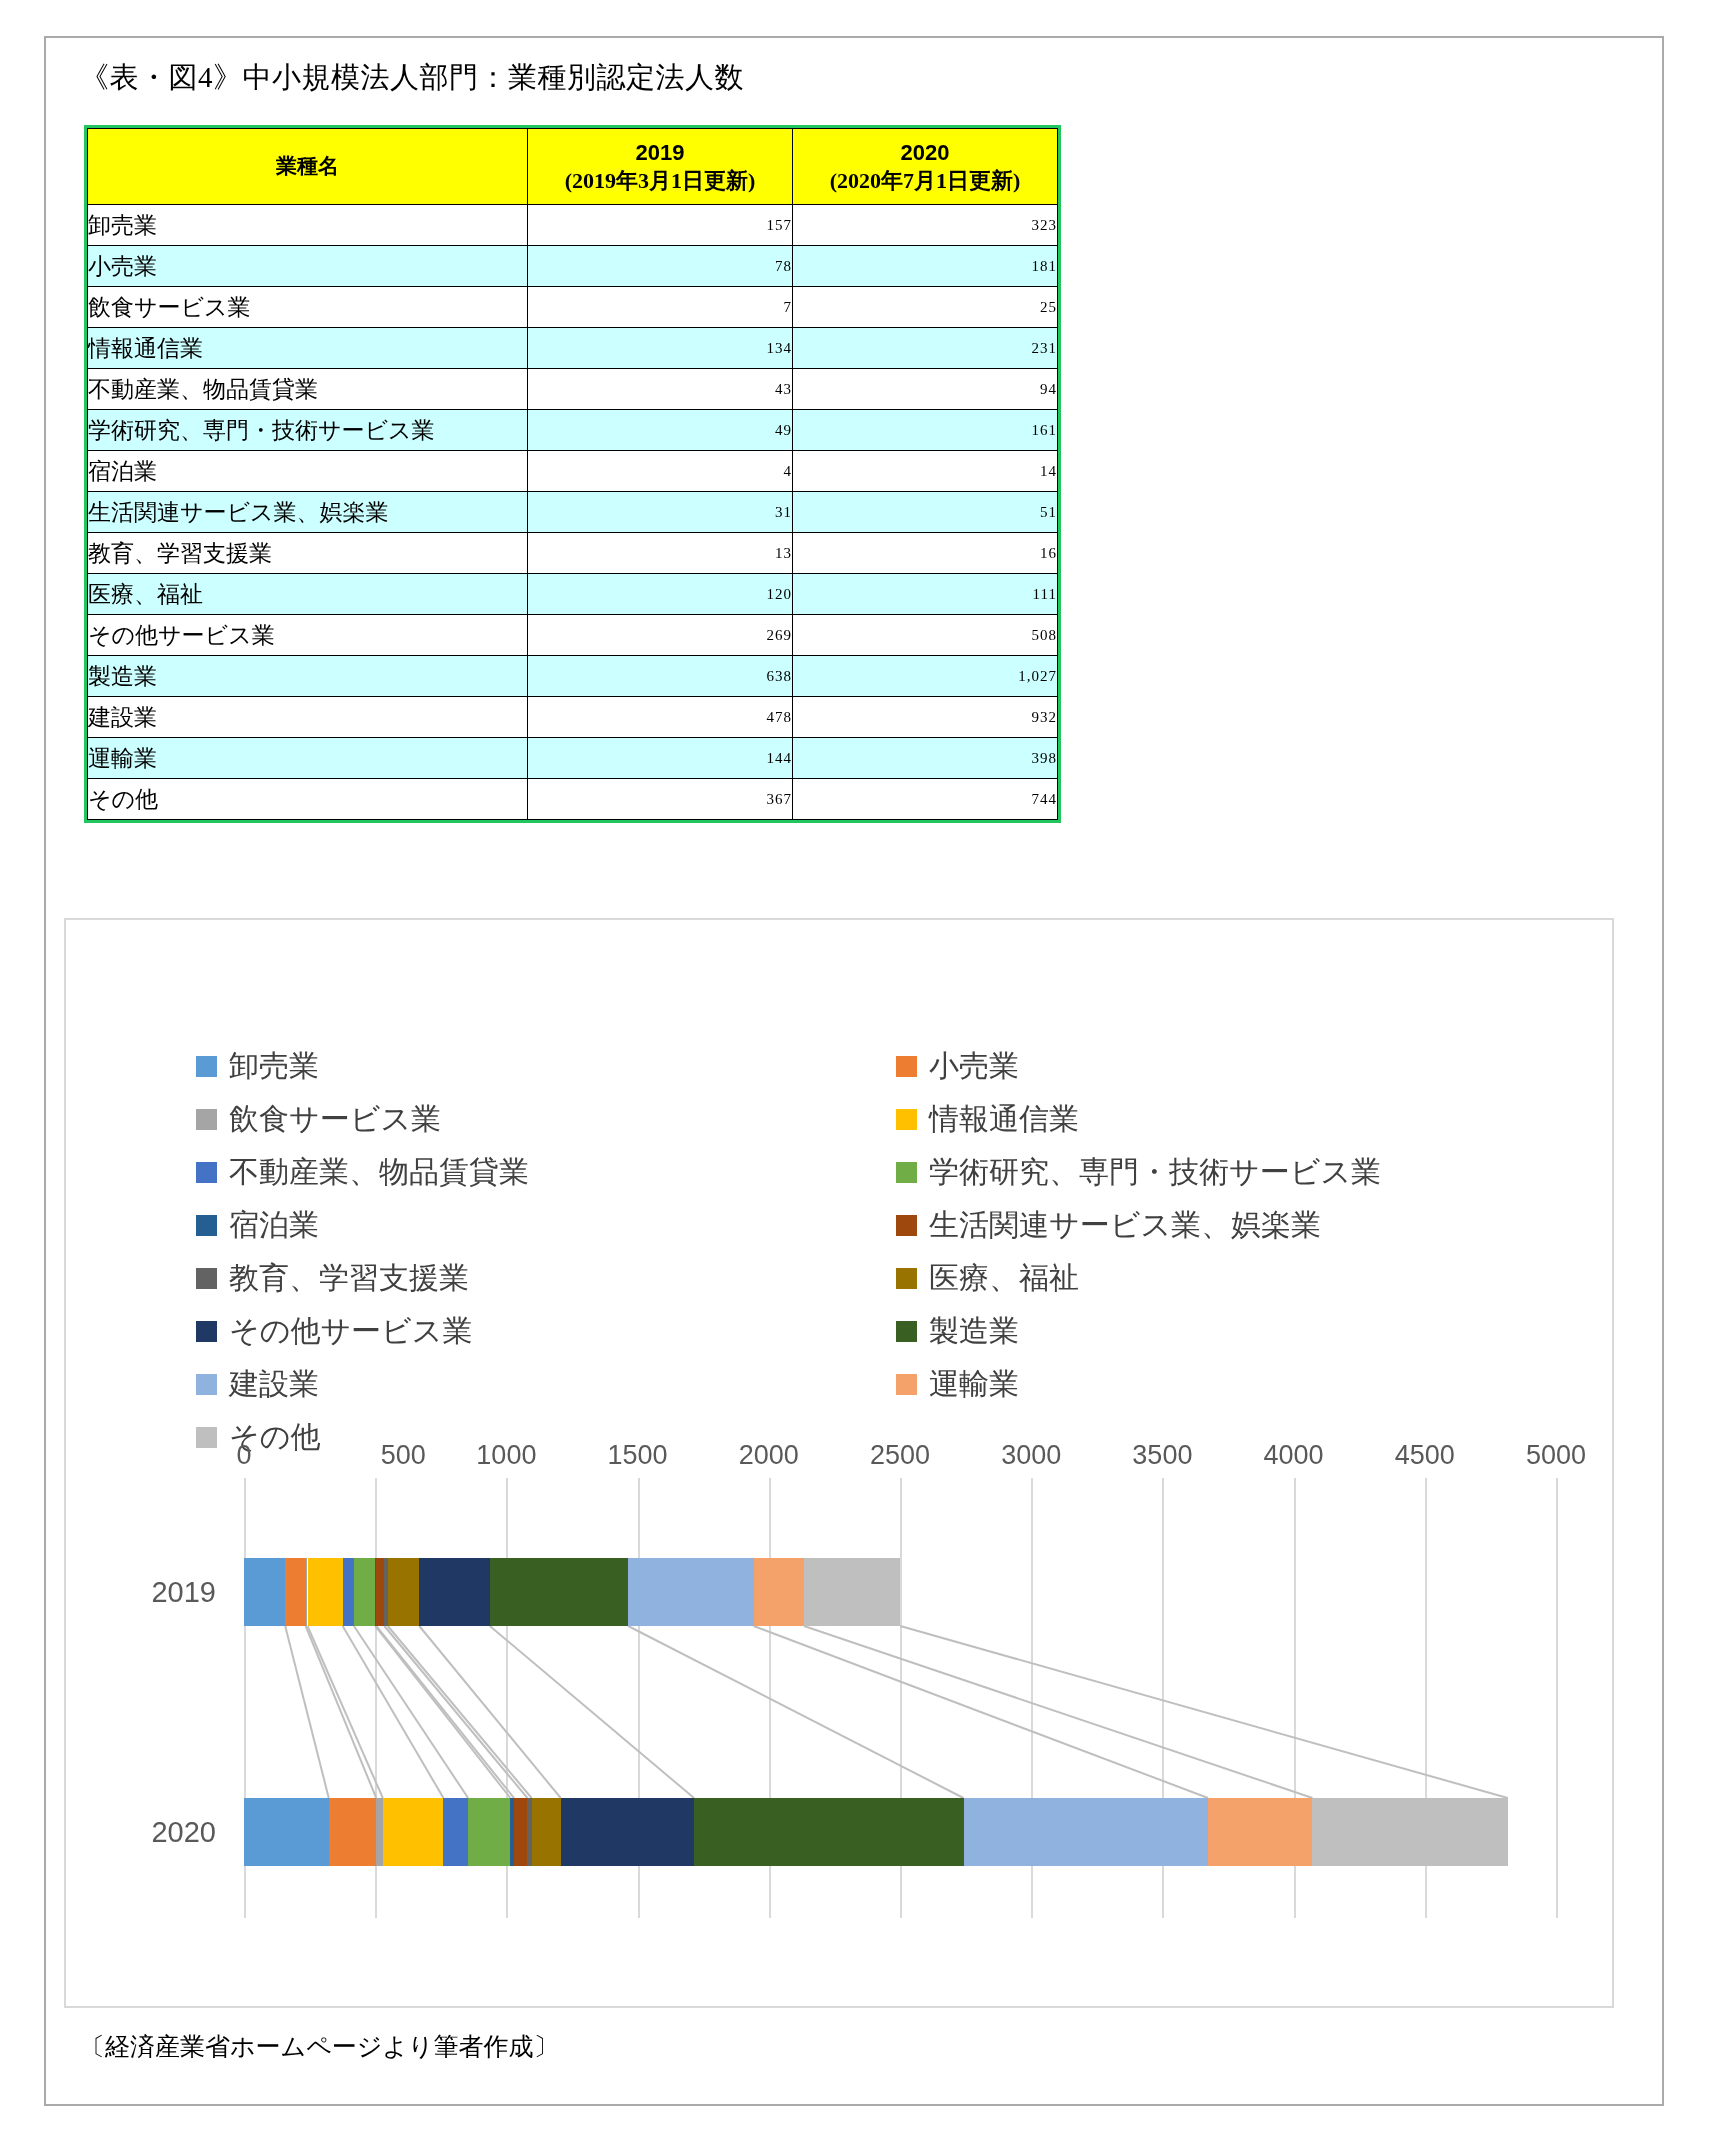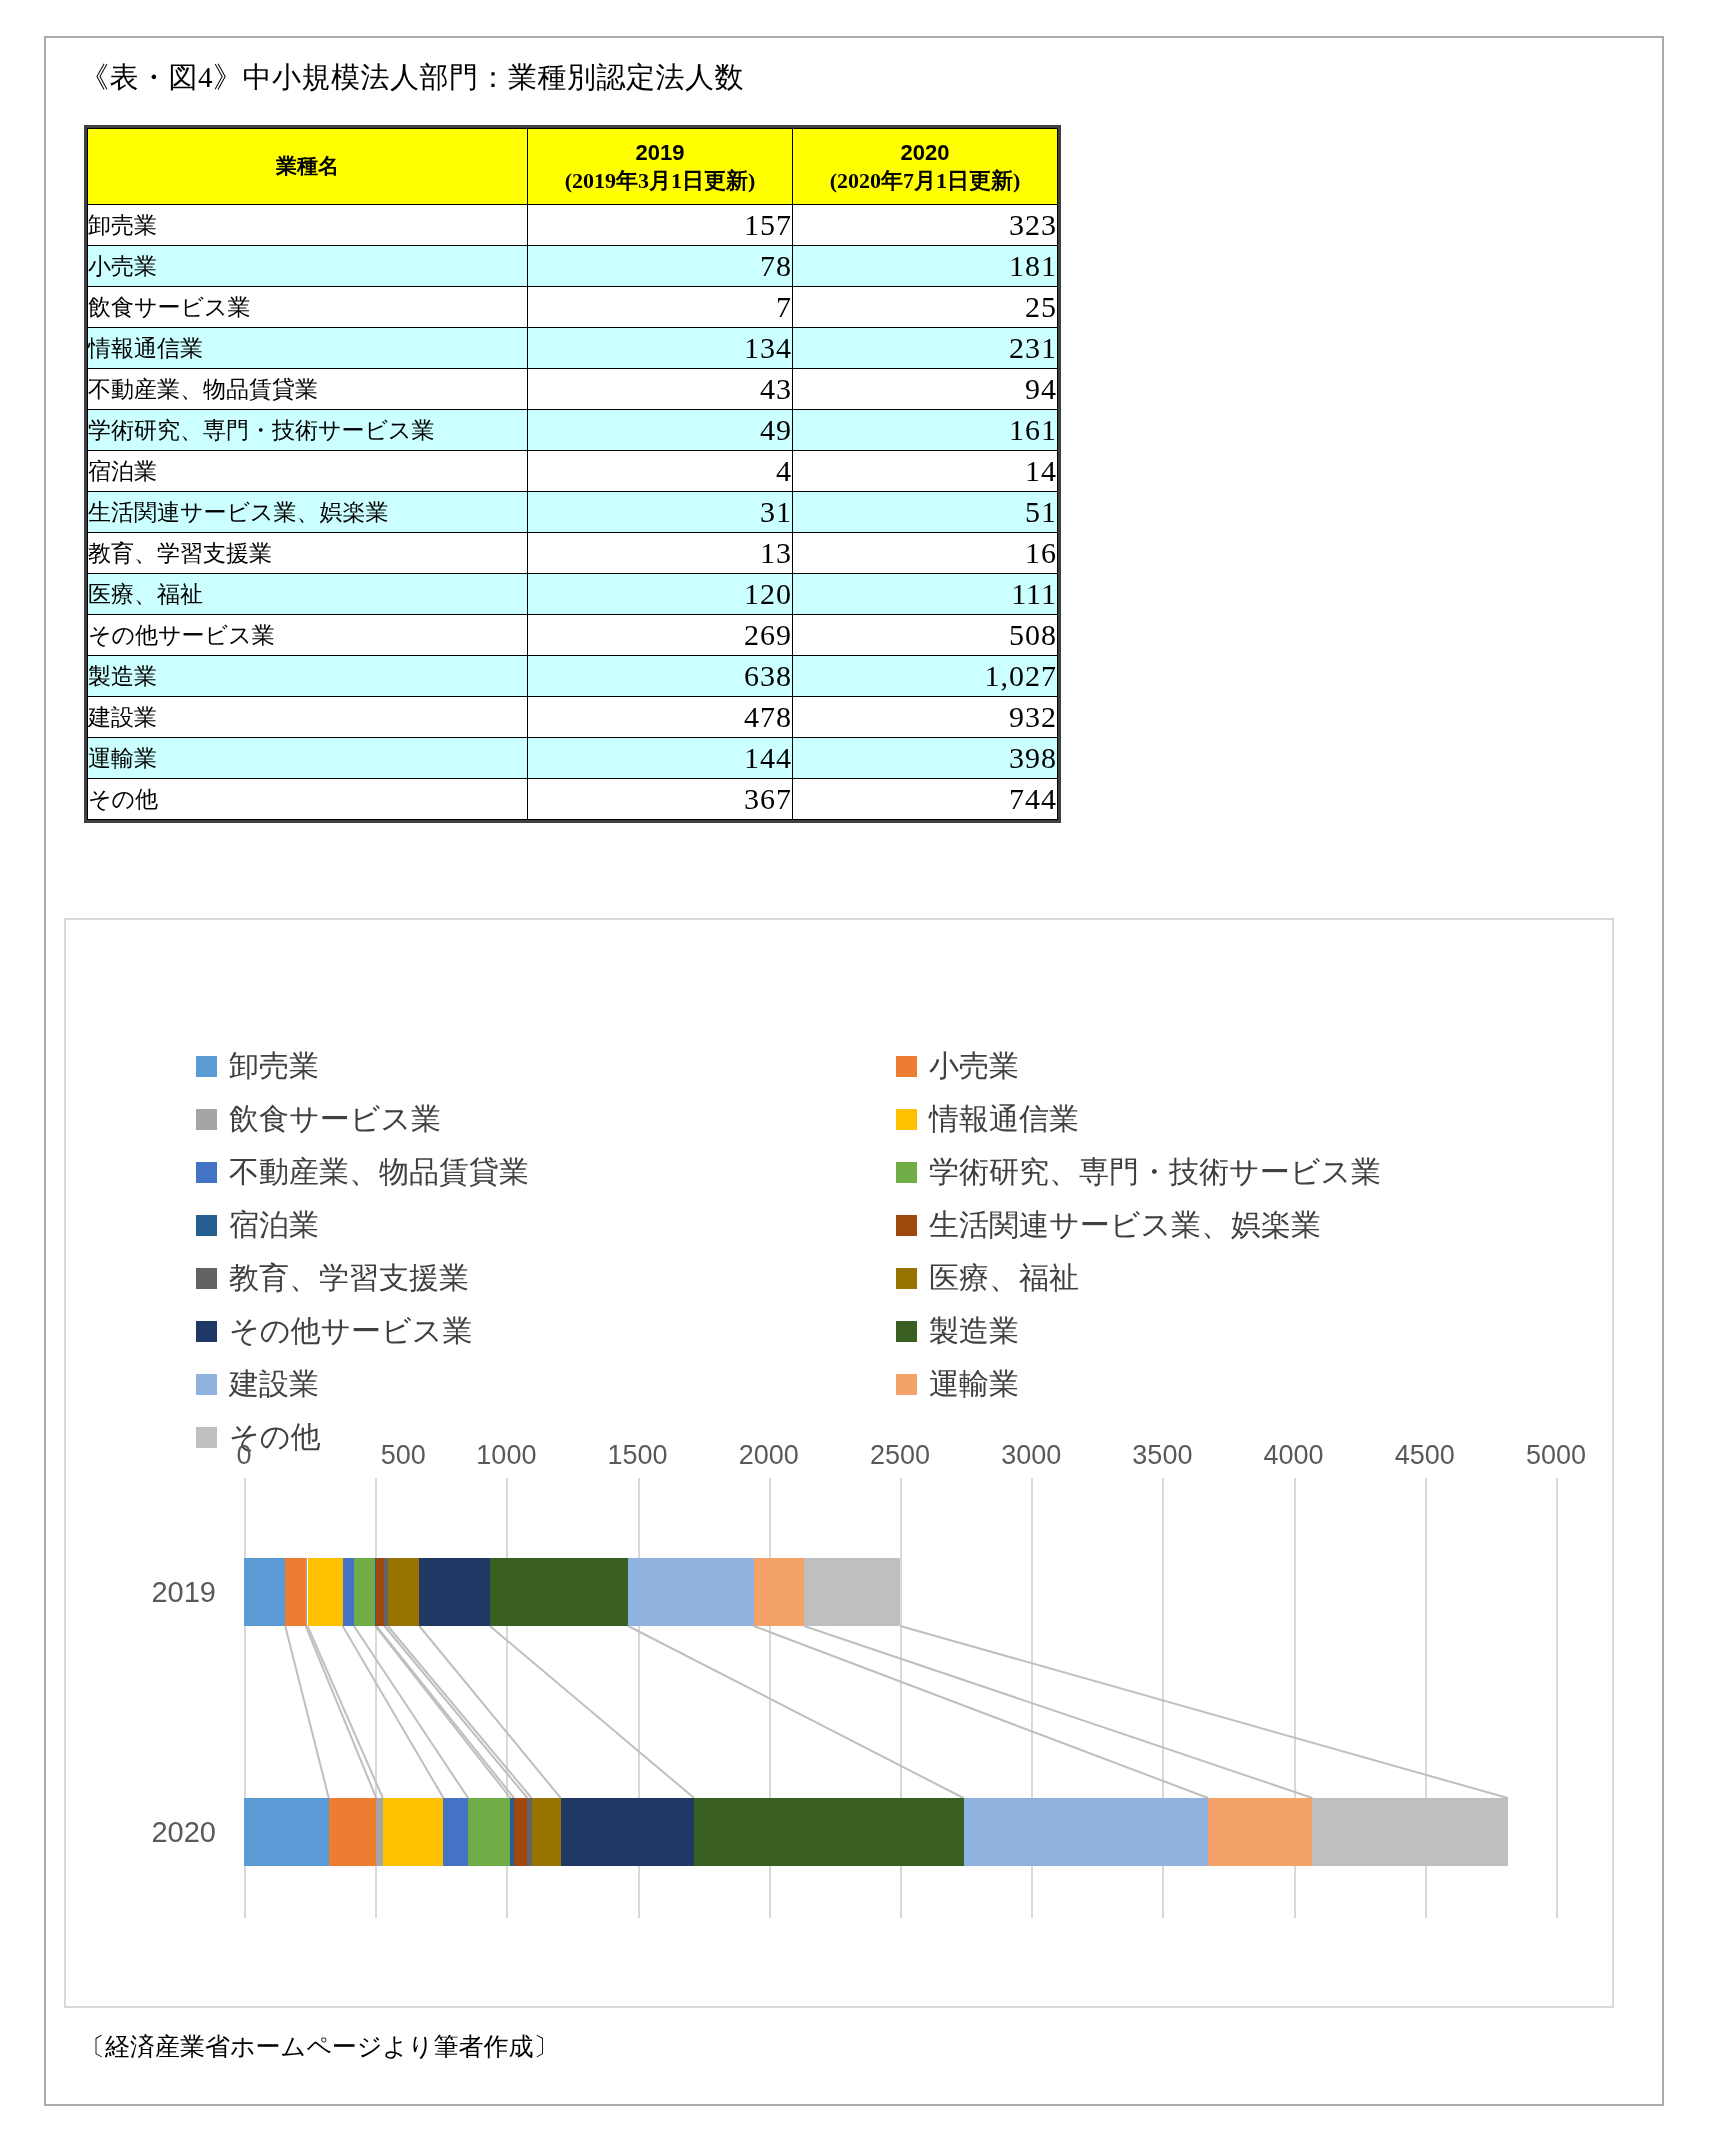--- a/index.html
+++ b/index.html
@@ -66,34 +66,34 @@
     font-family: "Liberation Sans", sans-serif;
     font-size: 22px;
     font-weight: bold;
     display: block;
   }
   table.data thead th .sub {
     font-size: 22px;
     display: block;
   }
   .outer-box {
-    border: 3px solid #404040;
+    border: 3px solid #22c55e;
     display: inline-block;
   }
   td.name {
     text-align: left;
     padding-left: 8px;
     font-size: 23px;
     white-space: nowrap;
   }
   td.num {
     text-align: right;
     padding-right: 12px;
     font-family: "Liberation Serif", serif;
-    font-size: 30px;
+    font-size: 15px;
     letter-spacing: 1px;
   }
   tr.alt td { background: #ccffff; }
   tr.total td { background: #ffffcc; }
   tr.total td.name { background: #ffffcc; }
   col.c1 { width: 440px; }
   col.c2 { width: 265px; }
   col.c3 { width: 265px; }
 
   

